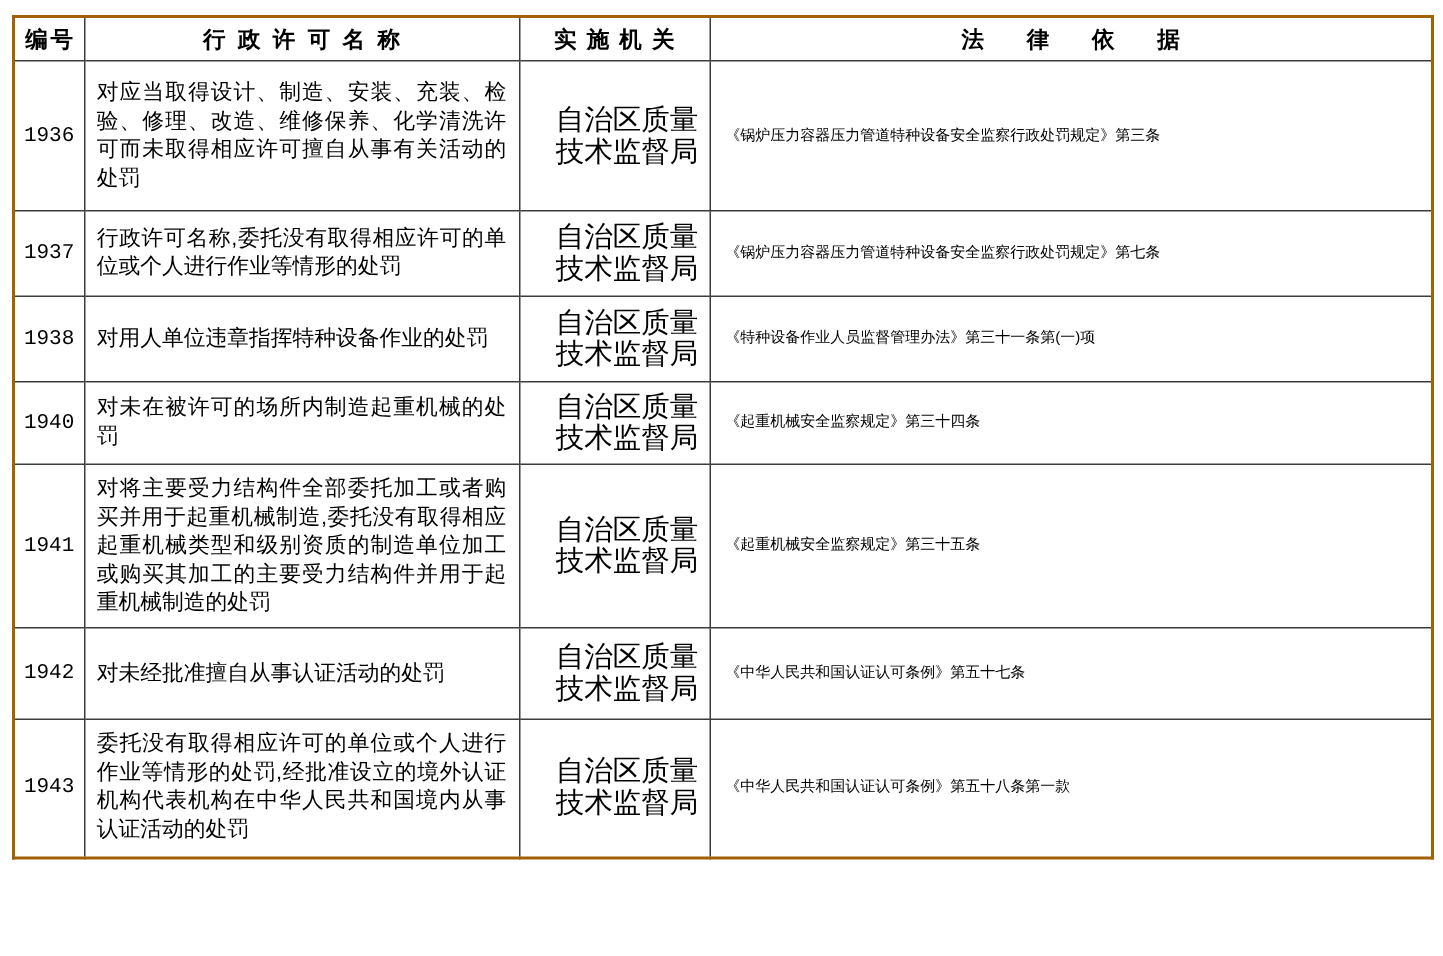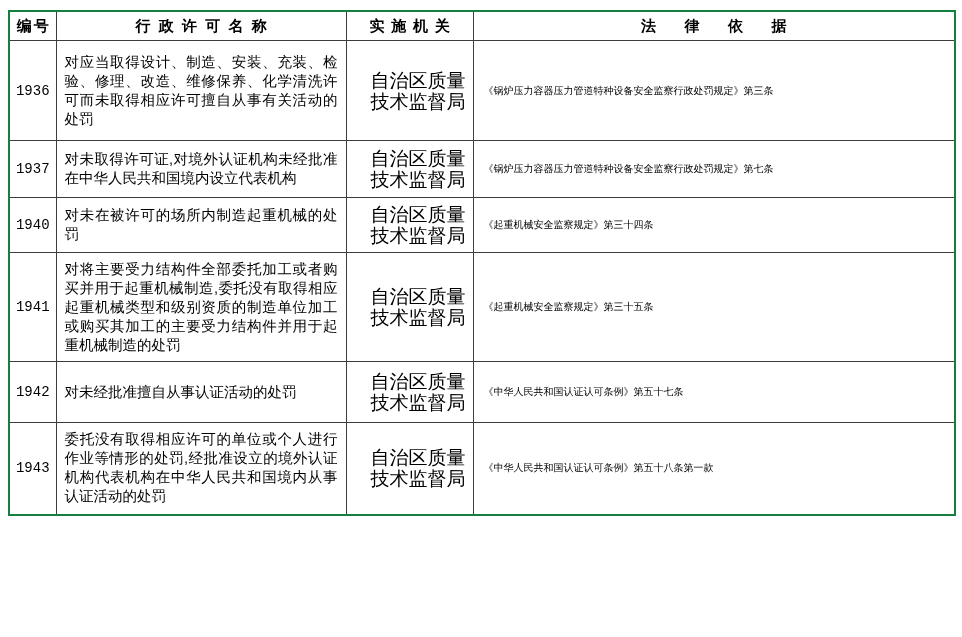--- a/index.html
+++ b/index.html
@@ -18,21 +18,21 @@
     height: 637px;
     background: #ffffff;
   }
   table.license-table {
     position: absolute;
     left: 8px;
     top: 10px;
     width: 946px;
     border-collapse: collapse;
     table-layout: fixed;
-    border: 2px solid #15803d;
+    border: 2px solid #a16207;
   }
   table.license-table th,
   table.license-table td {
     border: 1px solid #3c3c3c;
     vertical-align: middle;
     overflow: hidden;
   }
   thead th {
     height: 28px;
     font-weight: bold;
@@ -90,23 +90,29 @@
     </thead>
     <tbody>
         <tr style="height: 100px;">
           <td class="cell-id">1936</td>
           <td class="cell-name">对应当取得设计、制造、安装、充装、检验、修理、改造、维修保养、化学清洗许可而未取得相应许可擅自从事有关活动的处罚</td>
           <td class="cell-agency">自治区质量技术监督局</td>
           <td class="cell-legal">《锅炉压力容器压力管道特种设备安全监察行政处罚规定》第三条</td>
         </tr>
         <tr style="height: 57px;">
           <td class="cell-id">1937</td>
-          <td class="cell-name">对未取得许可证,对境外认证机构未经批准在中华人民共和国境内设立代表机构</td>
+          <td class="cell-name">行政许可名称,委托没有取得相应许可的单位或个人进行作业等情形的处罚</td>
           <td class="cell-agency">自治区质量技术监督局</td>
           <td class="cell-legal">《锅炉压力容器压力管道特种设备安全监察行政处罚规定》第七条</td>
+        </tr>
+        <tr style="height: 57px;">
+          <td class="cell-id">1938</td>
+          <td class="cell-name">对用人单位违章指挥特种设备作业的处罚</td>
+          <td class="cell-agency">自治区质量技术监督局</td>
+          <td class="cell-legal">《特种设备作业人员监督管理办法》第三十一条第(一)项</td>
         </tr>
         <tr style="height: 55px;">
           <td class="cell-id">1940</td>
           <td class="cell-name">对未在被许可的场所内制造起重机械的处罚</td>
           <td class="cell-agency">自治区质量技术监督局</td>
           <td class="cell-legal">《起重机械安全监察规定》第三十四条</td>
         </tr>
         <tr style="height: 109px;">
           <td class="cell-id">1941</td>
           <td class="cell-name">对将主要受力结构件全部委托加工或者购买并用于起重机械制造,委托没有取得相应起重机械类型和级别资质的制造单位加工或购买其加工的主要受力结构件并用于起重机械制造的处罚</td>

